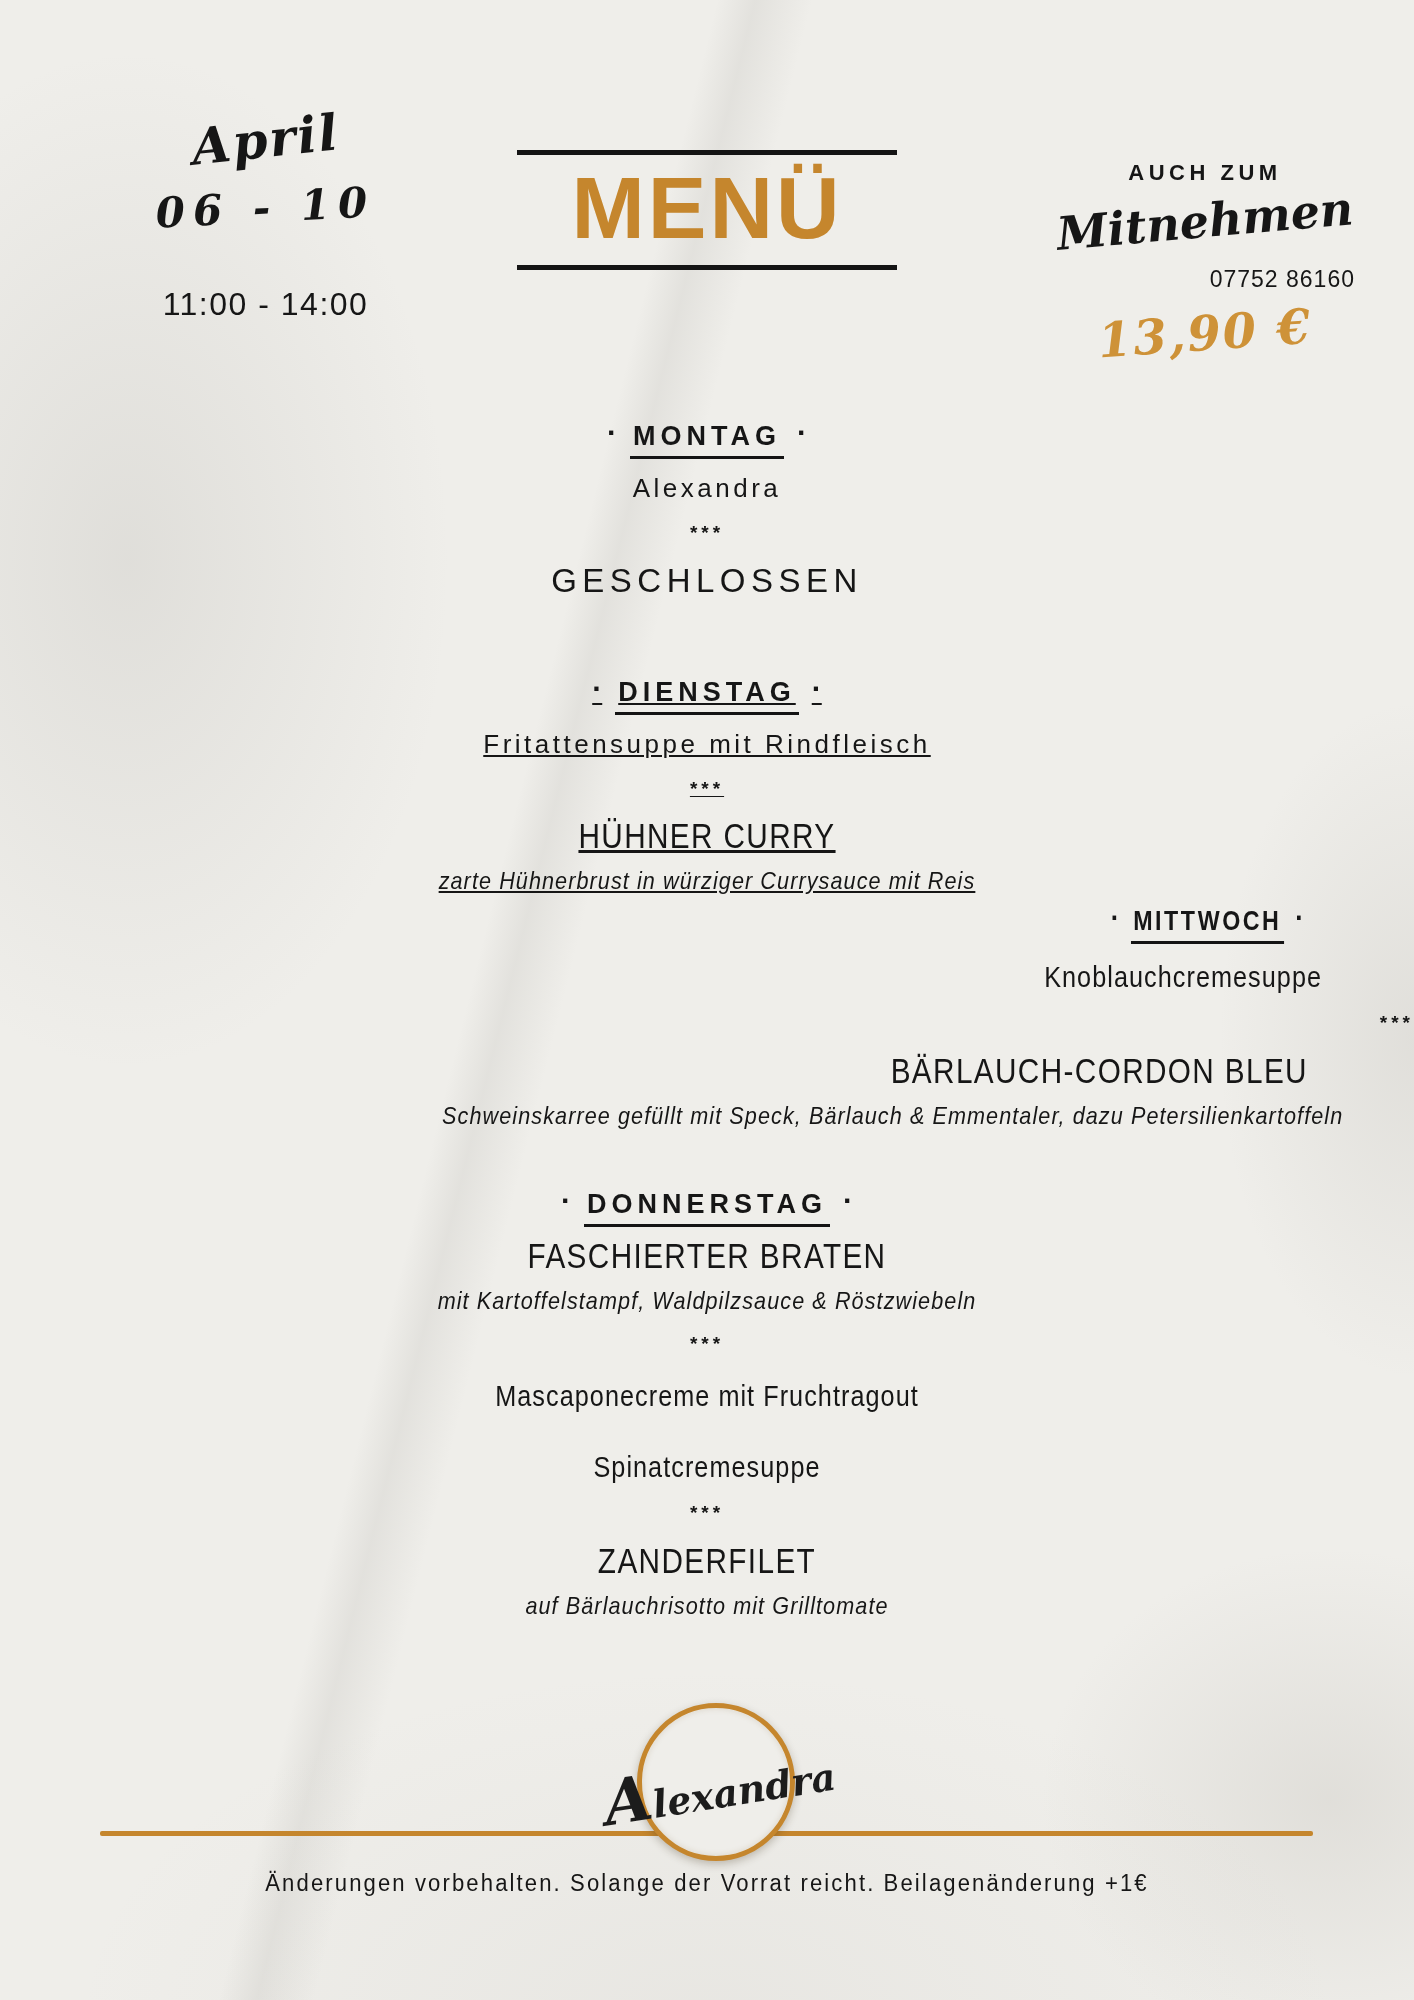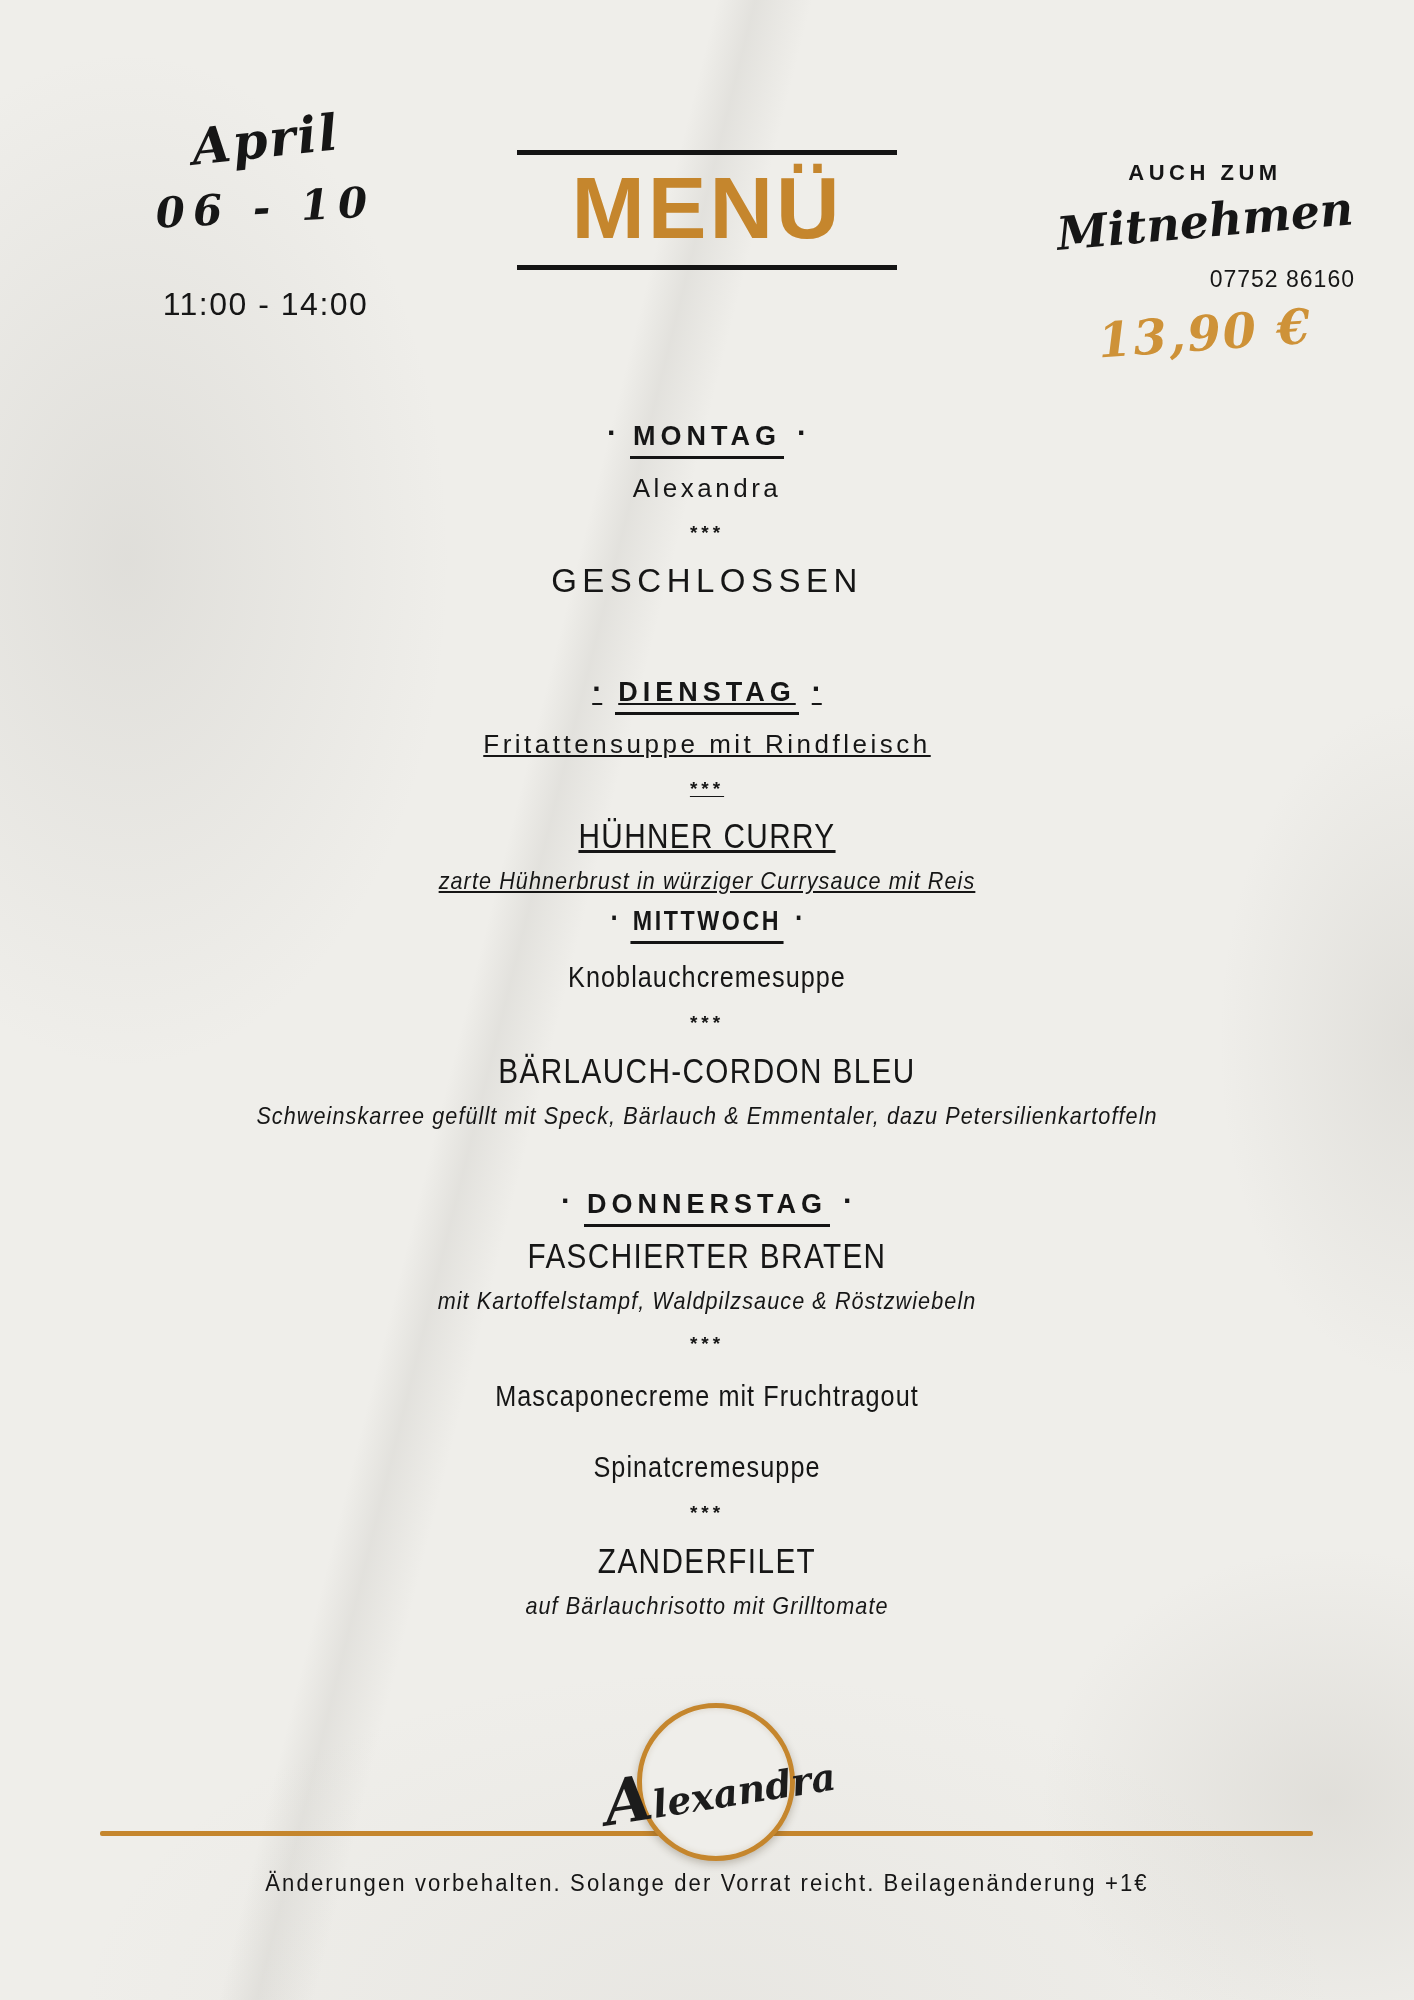--- a/index.html
+++ b/index.html
@@ -41,21 +41,21 @@
   .hdr-right{position:absolute;left:1055px;top:160px;width:300px;text-align:center;}
   .auch{font-size:22px;font-weight:600;letter-spacing:4.5px;}
   .mitnehmen{font-size:46px;font-weight:700;transform:rotate(-5deg);margin-top:8px;}
   .phone{font-size:23px;letter-spacing:1px;margin-top:18px;text-align:right;}
   .price{font-size:48px;font-weight:700;color:var(--gold_light,#ce9238);transform:rotate(-4deg);margin-top:12px;letter-spacing:2px;}
 
   
   #menu-days .day-section{position:absolute;left:0;width:100%;text-align:center;}
   #menu-days .day-section:nth-child(1){top:416px;}
   #menu-days .day-section:nth-child(2){top:672px;text-decoration:underline;}
-  #menu-days .day-section:nth-child(3){top:901px;}
+  #menu-days .day-section:nth-child(3){top:901px;text-align:right;}
   #menu-days .day-section:nth-child(4){top:1184px;}
   #menu-days .day-section:nth-child(5){top:1427px;}
 
   .day-header{font-weight:700;font-size:27px;}
   .day-header.cond{transform:scaleX(.86);}
   .day-header .dot{font-size:30px;vertical-align:2px;margin:0 13px;}
   .day-header .day-title{border-bottom:3.5px solid #141414;padding:0 3px 5px;letter-spacing:5px;}
   .day-header.cond .day-title{letter-spacing:3px;}
 
   .l-item,.l-caps,.l-desc,.l-sep{line-height:1.25;}

